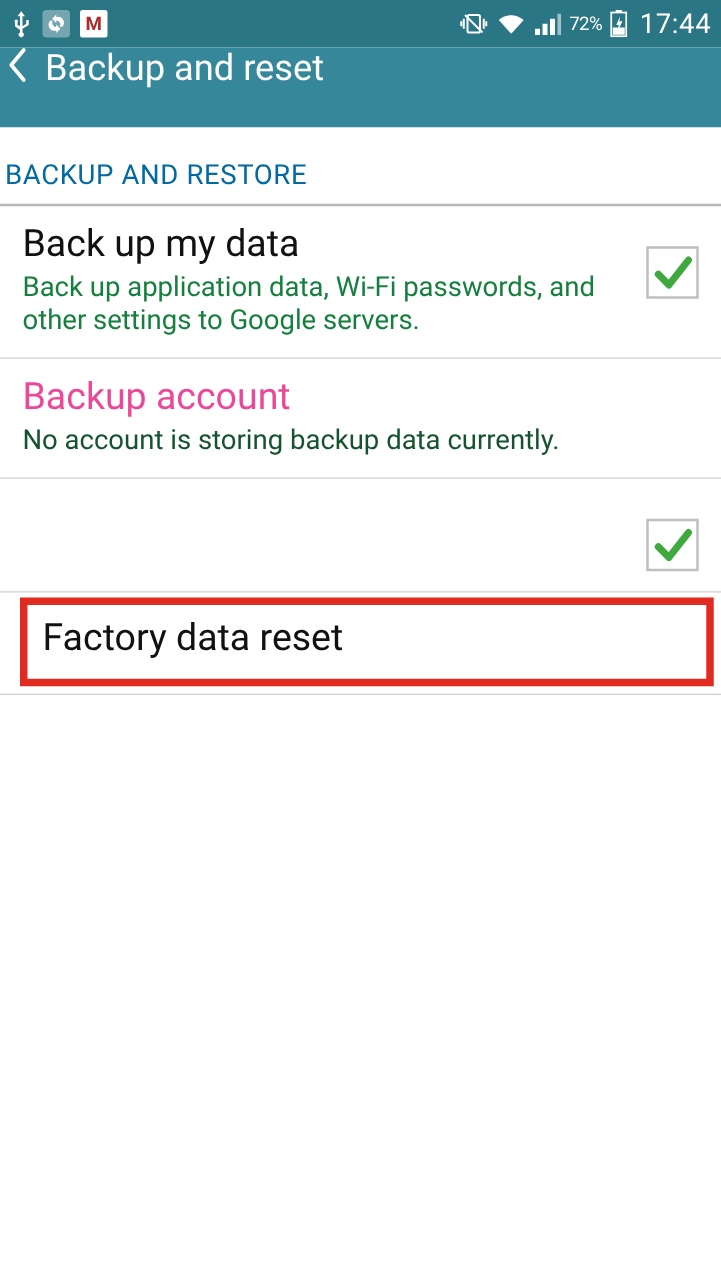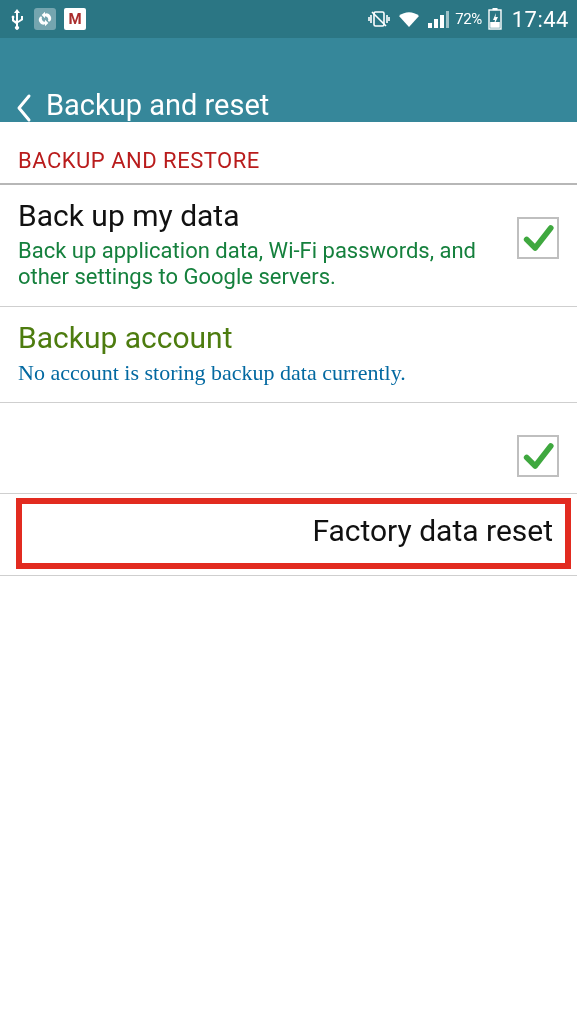--- a/index.html
+++ b/index.html
@@ -7,42 +7,42 @@
 
     
     .status-bar { height: 38px; background: #2b7684; display: flex; align-items: center; justify-content: space-between; padding: 0 8px; color: #fff; font-size: 18px; }
     .status-left, .status-right { display: flex; align-items: center; gap: 8px; }
     .status-right { gap: 6px; }
     .sb-icon { display: inline-flex; align-items: center; justify-content: center; }
     .battery-text { font-size: 15px; letter-spacing: -0.5px; }
     .clock { font-size: 22px; font-weight: 400; letter-spacing: 0.5px; margin-left: 4px; }
 
     
-    .title-bar { height: 84px; background: #36879a; display: flex; align-items: flex-end; padding: 0 10px; color: #fff; }
+    .title-bar { height: 64px; background: #36879a; display: flex; align-items: flex-start; padding: 0 0; color: #fff; }
     .back-chevron { width: 28px; height: 28px; display: inline-flex; align-items: center; justify-content: center; margin-right: 8px; }
     .title-text { font-size: 29px; font-weight: 400; }
 
     
     .content { background: #fff; }
-    .section-header { color: #b91c1c; font-size: 22px; font-weight: 400; letter-spacing: 0.5px; padding: 26px 18px 10px 18px; border-bottom: 2px solid #b7b7b7; }
+    .section-header { color: #0369a1; font-size: 22px; font-weight: 400; letter-spacing: 0.5px; padding: 26px 18px 10px 4px; border-bottom: 2px solid #b7b7b7; }
     .section-header.tight { padding-top: 22px; }
 
     .item { position: relative; padding: 14px 18px 16px 18px; border-bottom: 1px solid #cfcfcf; }
     .item-row { display: flex; align-items: flex-start; justify-content: space-between; }
     .item-text { flex: 1; }
     .item-title { font-size: 30px; color: #111; line-height: 1.15; }
-    .item-title.disabled { color: #4d7c0f; }
+    .item-title.disabled { color: #ec4899; }
     .item-sub { font-size: 22px; color: #15803d; line-height: 1.2; margin-top: 4px; }
-    .item-sub.disabled { color: #0369a1; font-family: Liberation Serif, serif; }
+    .item-sub.disabled { color: #14532d; }
 
     .checkbox { width: 42px; height: 42px; border: 2px solid #bfbfbf; background: #fff; display: flex; align-items: center; justify-content: center; margin-top: 18px; flex-shrink: 0; }
     .checkbox svg { width: 34px; height: 34px; }
 
     .highlight-box { border: 6px solid #e22b20; padding: 10px 12px 14px 12px; }
-    .highlight-wrap { border-bottom: 1px solid #cfcfcf; padding: 4px 6px 6px 16px; text-align: right; }
+    .highlight-wrap { border-bottom: 1px solid #cfcfcf; padding: 4px 6px 6px 16px; }
 
     
     .m-box { width: 22px; height: 22px; background: #fff; display: flex; align-items: center; justify-content: center; border-radius: 2px; }
     .m-box span { color: #aa2c2c; font-weight: 700; font-size: 15px; line-height: 1; }
     .sync-box { width: 22px; height: 22px; background: rgba(255,255,255,0.35); border-radius: 3px; display:flex; align-items:center; justify-content:center; }
   </style>
 </head>
 <body>
 
 <div class="status-bar">

